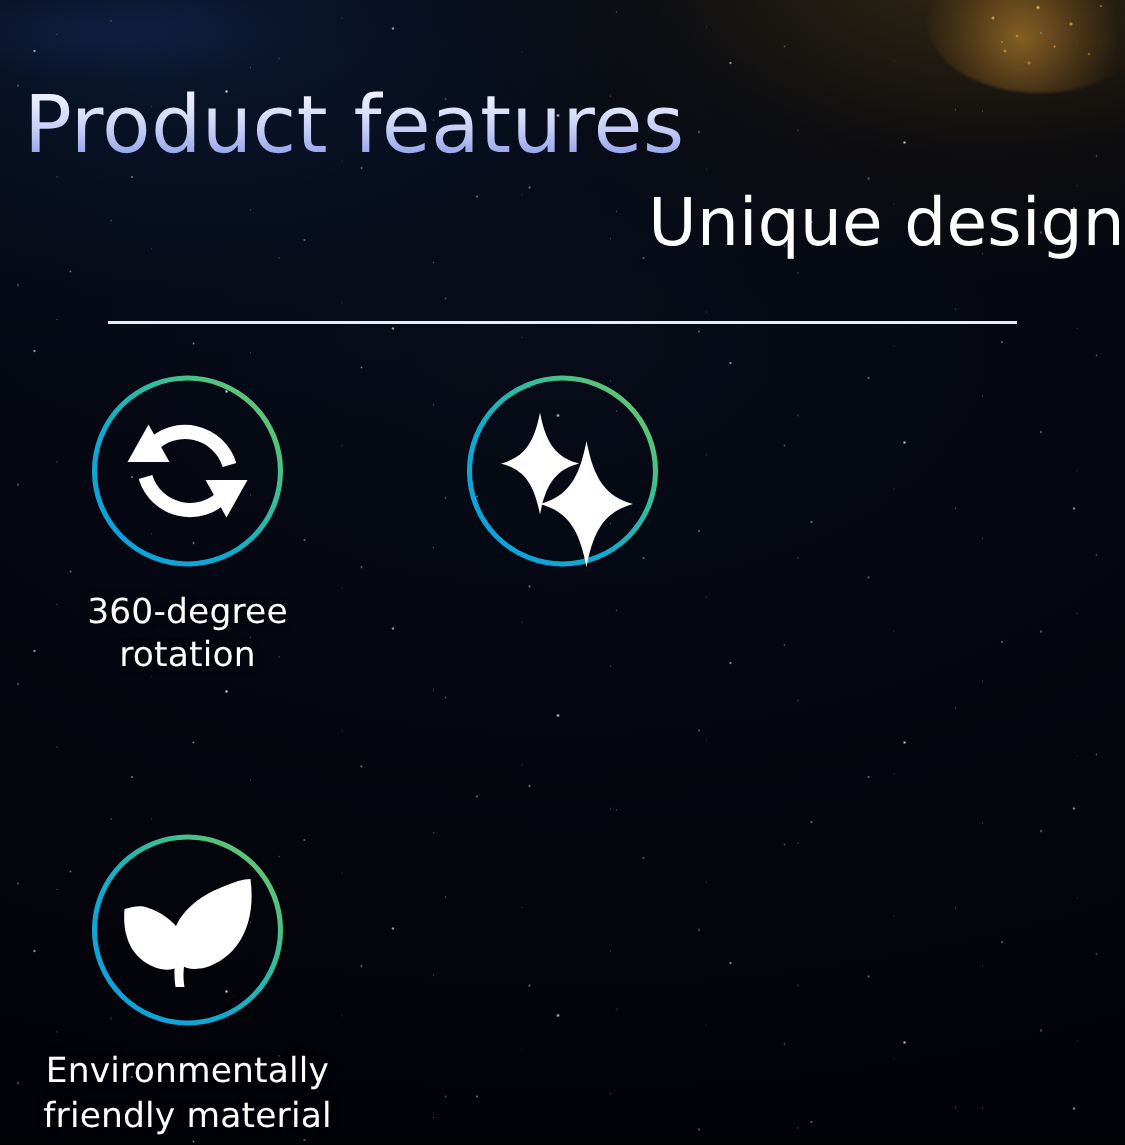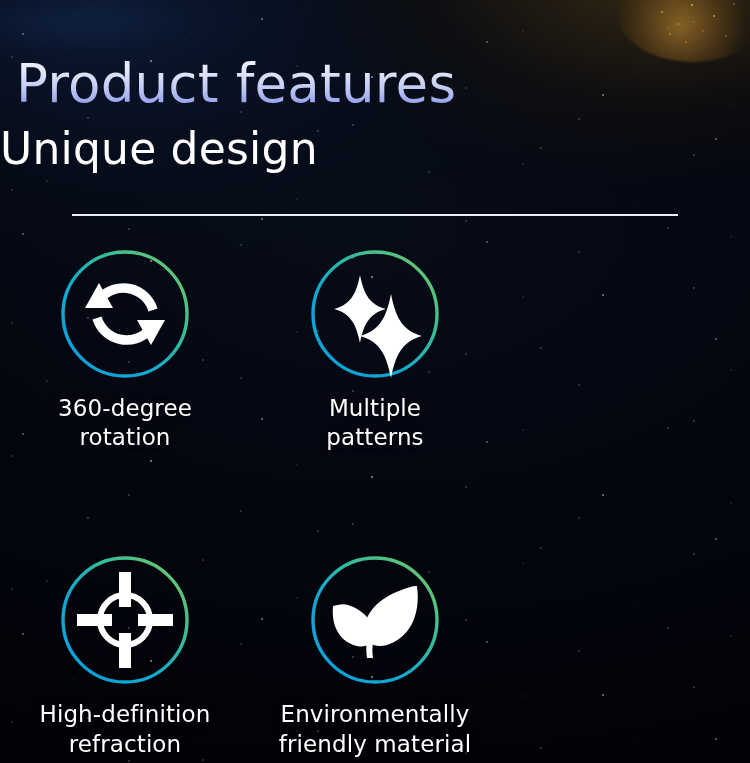--- a/index.html
+++ b/index.html
@@ -150,21 +150,21 @@
     color: transparent;
     padding-left: 16px;
     -webkit-text-fill-color: transparent;
   }
 
   .subtitle {
     position: absolute;
     top: 127px;
     left: 0;
     width: 750px;
-    text-align: left;
+    text-align: right;
     font-size: 44px;
     font-weight: 400;
     color: #ffffff;
     line-height: 1;
     letter-spacing: 0.2px;
   }
 
   .divider {
     position: absolute;
     top: 214px;
@@ -276,44 +276,26 @@
 
 
         <div class="cell">
           <div class="ring">
             <svg class="ring-icon" viewBox="0 0 132 132">
               <circle cx="66" cy="66" r="62" fill="none" stroke="url(#ringGrad)" stroke-width="3.4"></circle>
               <path d="M 51 27 C 55 48 62 57 77 61 C 62 65 55 74 51 95 C 47 74 40 65 25 61 C 40 57 47 48 51 27 Z" fill="#ffffff"></path>
               <path d="M 82 46 C 87 72 95 83 113 88 C 95 93 87 104 82 130 C 77 104 69 93 51 88 C 69 83 77 72 82 46 Z" fill="#ffffff"></path>
             </svg>
           </div>
-          <div class="caption">Multiple
-patterns</div>
         </div>
 
       </div>
 
       <div class="row row-2">
 
-        <div class="cell">
-          <div class="ring">
-            <svg class="ring-icon" viewBox="0 0 132 132">
-              <circle cx="66" cy="66" r="62" fill="none" stroke="url(#ringGrad)" stroke-width="3.4"></circle>
-              <circle cx="66" cy="66" r="25" fill="none" stroke="#ffffff" stroke-width="6"></circle>
-              <g fill="#ffffff">
-                <rect x="60" y="18" width="12" height="35"></rect>
-                <rect x="60" y="79" width="12" height="35"></rect>
-                <rect x="18" y="60" width="35" height="12"></rect>
-                <rect x="79" y="60" width="35" height="12"></rect>
-              </g>
-            </svg>
-          </div>
-          <div class="caption wide">High-definition
-refraction</div>
-        </div>
 
 
         <div class="cell">
           <div class="ring">
             <svg class="ring-icon" viewBox="0 0 132 132">
               <circle cx="66" cy="66" r="62" fill="none" stroke="url(#ringGrad)" stroke-width="3.4"></circle>
               <path d="M 108 32 C 112 62 100 84 78 91 C 66 94 58 90 56 80 C 53 64 66 46 90 37 C 97 34 103 32 108 32 Z" fill="#ffffff"></path>
               <path d="M 24 52 C 22 74 32 88 48 92 C 57 94 63 90 64 82 C 66 70 57 57 39 51 C 34 49 28 51 24 52 Z" fill="#ffffff"></path>
               <path d="M 58 104 C 56 90 58 80 64 72 C 68 67 72 64 76 62 C 71 68 67 76 65 84 C 63 91 63 98 64 104 Z" fill="#ffffff"></path>
             </svg>

